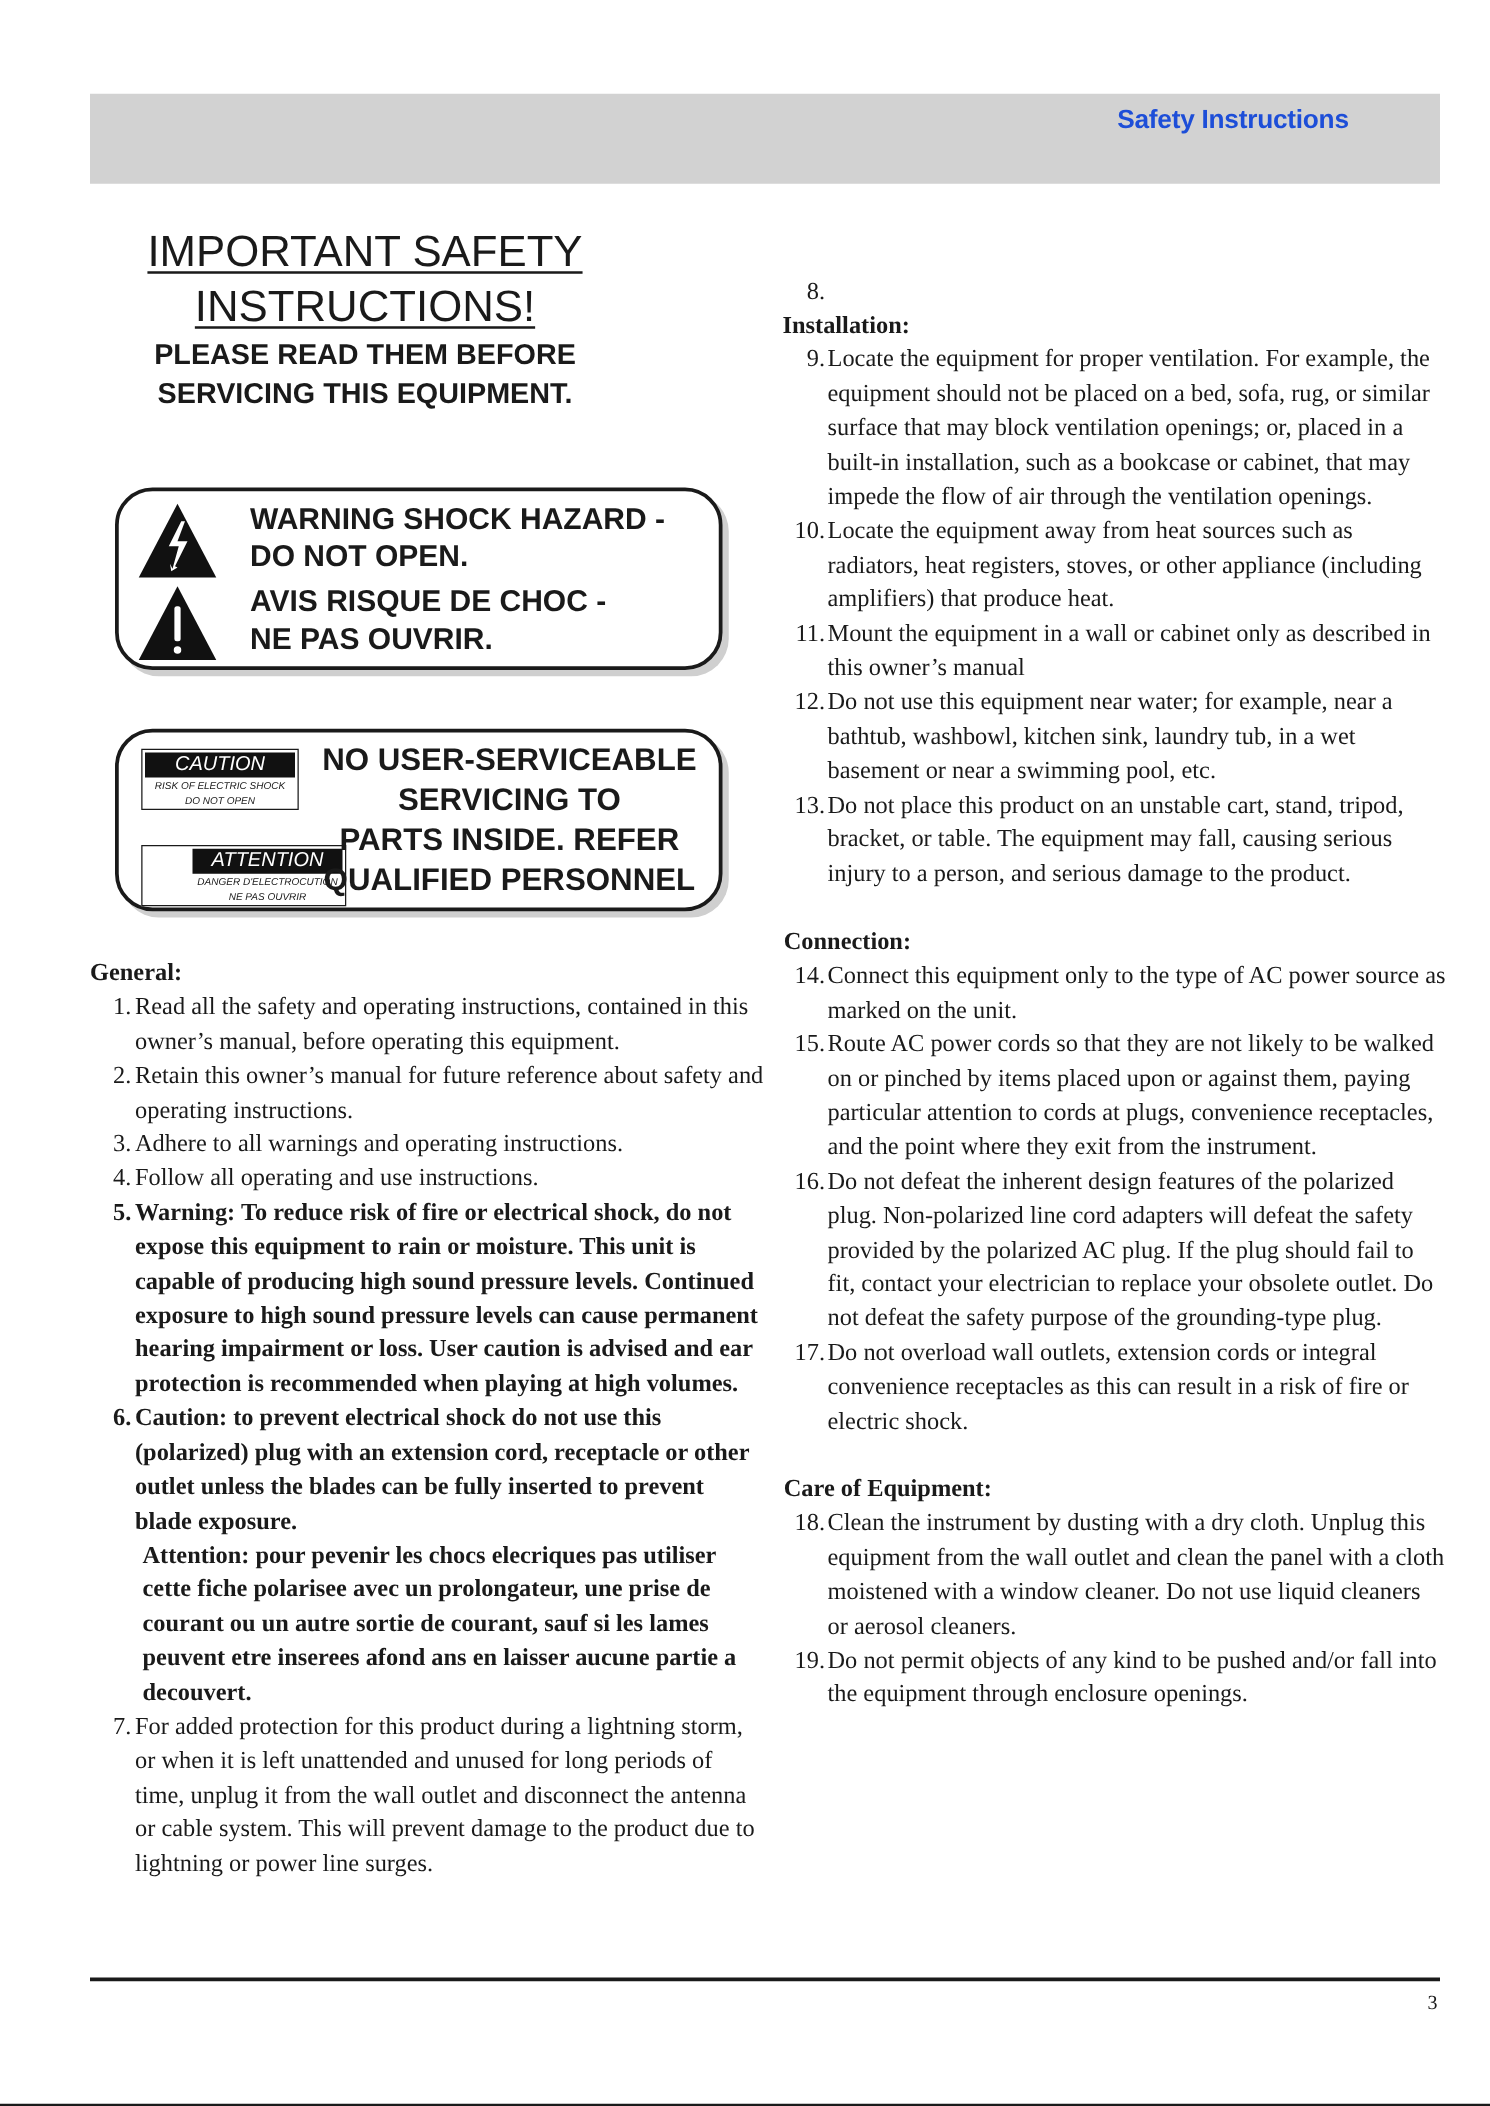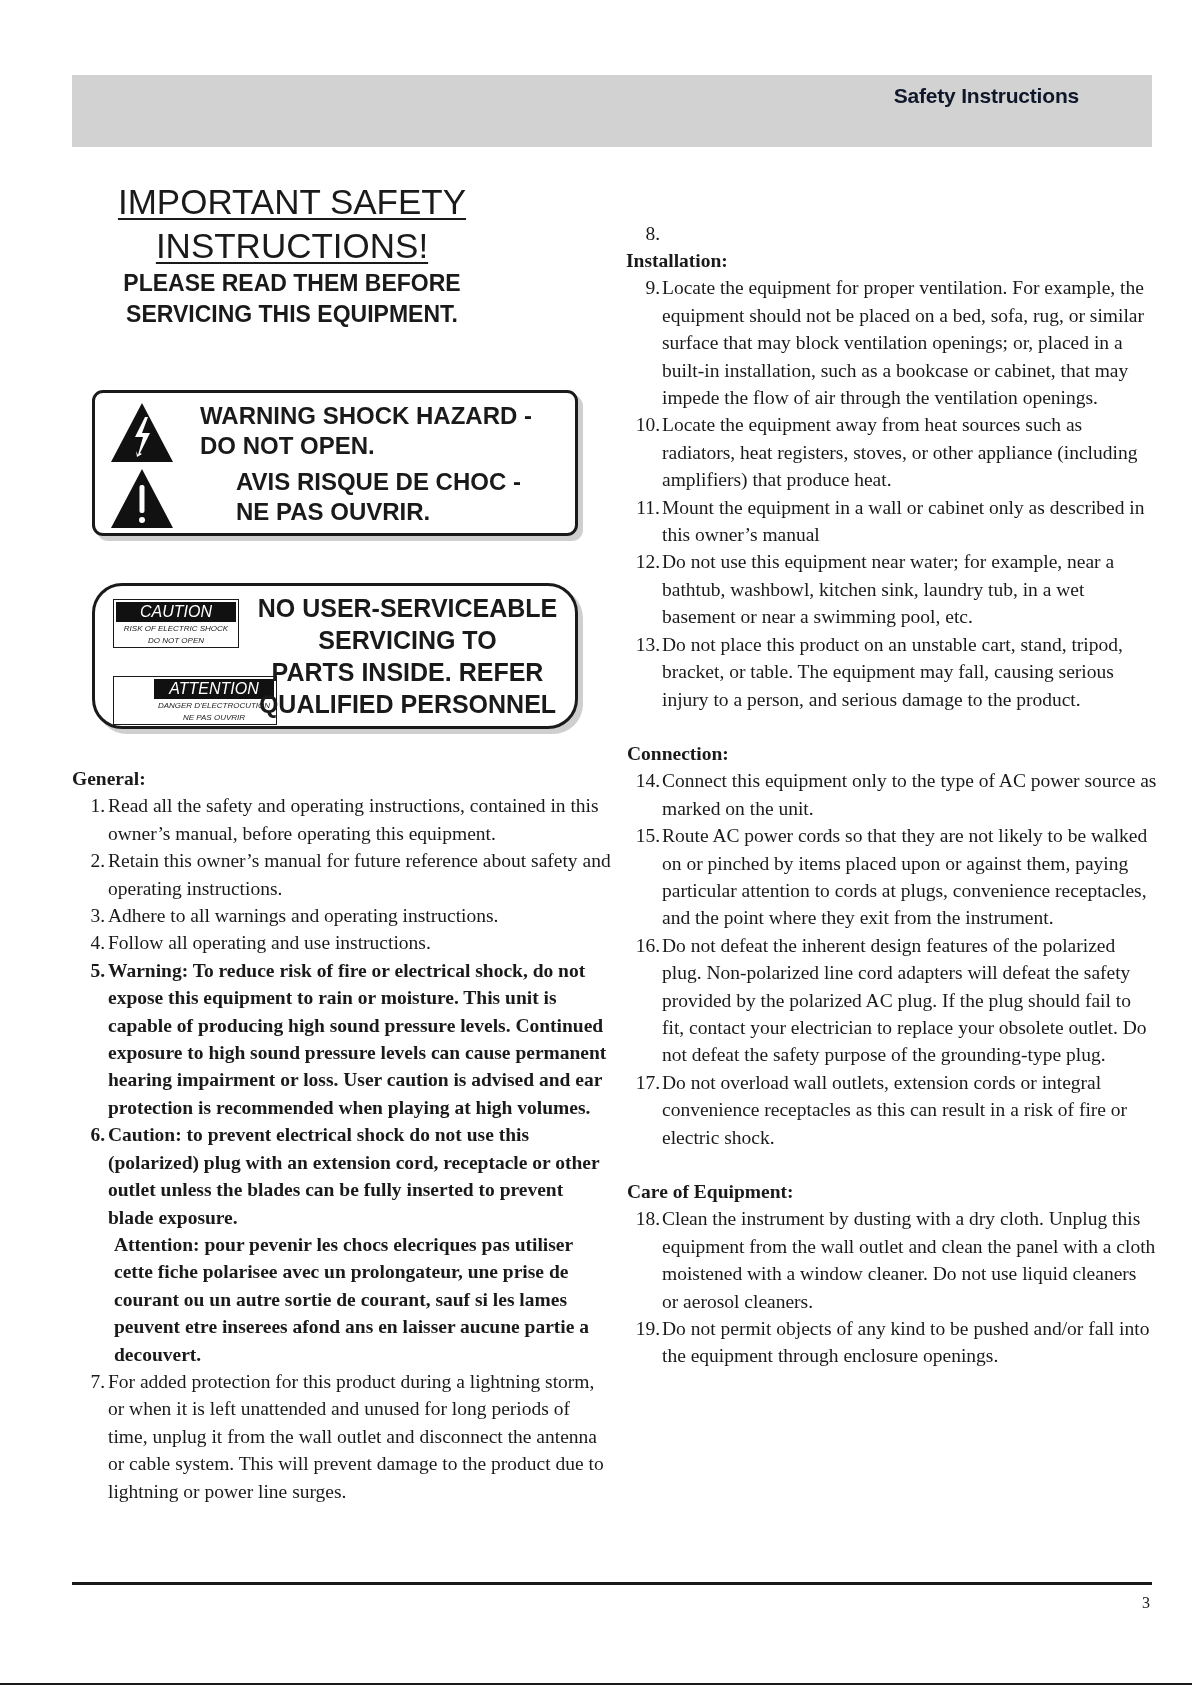--- a/index.html
+++ b/index.html
@@ -1,27 +1,27 @@
 <!DOCTYPE html>
 <html><head>
 <meta charset="utf-8">
 <style>
   html, body { margin: 0; padding: 0; background: #ffffff; }
   body { width: 1192px; height: 1685px; position: relative; overflow: hidden; color: #1a1a1a; }
   .header-band { position: absolute; left: 72px; top: 75px; width: 1080px; height: 72px; background: #d2d2d2; }
-  .header-title { position: absolute; right: 73px; top: 9px; font-family: "Liberation Sans", sans-serif; font-weight: bold; font-size: 21px; color: #0f172a; letter-spacing: -0.2px; }
+  .header-title { position: absolute; right: 73px; top: 9px; font-family: "Liberation Sans", sans-serif; font-weight: bold; font-size: 21px; color: #1d4ed8; letter-spacing: -0.2px; }
 
   .left-col { position: absolute; left: 72px; top: 180px; width: 540px; }
   .right-col { position: absolute; left: 627px; top: 220px; width: 530px; }
 
   .main-title { text-align: center; font-family: "Liberation Sans", sans-serif; font-size: 35px; line-height: 44px; width: 440px; margin-left: 0; }
   .main-title span { text-decoration: underline; text-decoration-thickness: 2px; text-underline-offset: 4px; }
   .subtitle { text-align: center; font-family: "Liberation Sans", sans-serif; font-weight: bold; font-size: 23px; line-height: 31px; width: 440px; }
 
-  .warn-box { position: absolute; left: 20px; top: 210px; width: 480px; height: 140px; border: 3px solid #1a1a1a; border-radius: 11px; box-shadow: 5px 5px 0 #cfcfcf; background: #fff; }
+  .warn-box { position: absolute; left: 20px; top: 210px; width: 480px; height: 140px; border: 3px solid #1a1a1a; border-radius: 30px; box-shadow: 5px 5px 0 #cfcfcf; background: #fff; }
   .warn-row { position: absolute; left: 15px; display: flex; align-items: flex-start; }
   .warn-row .tri { width: 64px; height: 62px; }
   .warn-row .txt { margin-left: 26px; font-family: "Liberation Sans", sans-serif; font-weight: bold; font-size: 24px; line-height: 30px; }
 
   .caution-box { position: absolute; left: 20px; top: 403px; width: 480px; height: 140px; border: 3px solid #1a1a1a; border-radius: 30px; box-shadow: 5px 5px 0 #cfcfcf; background: #fff; }
   .label-card { position: absolute; left: 18px; width: 124px; border: 1px solid #1a1a1a; font-family: "Liberation Sans", sans-serif; text-align: center; background: #fff; font-style: italic; }
   .label-card .head { background: #111; color: #fff; font-size: 16px; line-height: 20px; margin: 2px 2px 1px 2px; }
   .label-card .sub { font-size: 8px; line-height: 12px; }
   .caution-text { position: absolute; left: 150px; top: 6px; width: 325px; text-align: center; font-family: "Liberation Sans", sans-serif; font-weight: bold; font-size: 25px; line-height: 32px; }
 
@@ -60,21 +60,21 @@
     <div class="warn-row" style="top:8px;">
       <svg class="tri" viewBox="0 0 64 62">
         <polygon points="32,2 63,61 1,61" fill="#111"></polygon>
         <polygon points="35,16 25,36 33,36 28,54 26,50 27,56 32,53 30,52 40,32 32,32 38,16" fill="#fff"></polygon>
       </svg>
       <div class="txt">
         <div>WARNING SHOCK HAZARD -</div>
         <div>DO NOT OPEN.</div>
       </div>
     </div>
-    <div class="warn-row" style="top:74px;gap:36px;">
+    <div class="warn-row" style="top:74px;">
       <svg class="tri" viewBox="0 0 64 62">
         <polygon points="32,2 63,61 1,61" fill="#111"></polygon>
         <rect x="29.5" y="18" width="5" height="28" rx="2" fill="#fff"></rect>
         <circle cx="32" cy="53" r="3" fill="#fff"></circle>
       </svg>
       <div class="txt">
         <div>AVIS RISQUE DE CHOC -</div>
         <div>NE PAS OUVRIR.</div>
       </div>
     </div>

